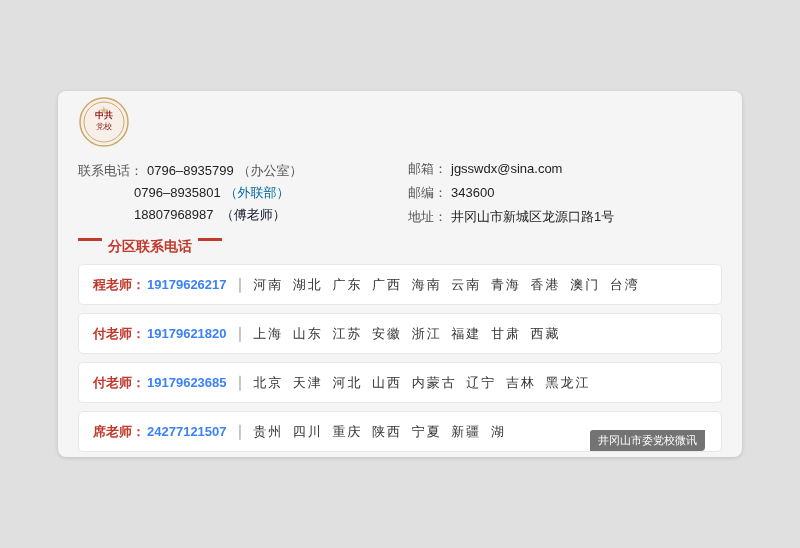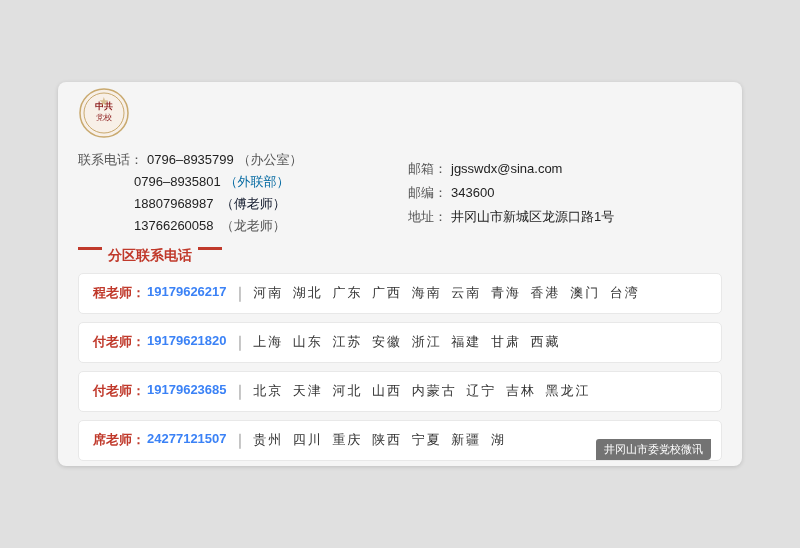--- a/index.html
+++ b/index.html
@@ -84,20 +84,21 @@
     .contact-cards {
       display: flex;
       flex-direction: column;
       gap: 8px;
     }
     .contact-row {
       background: #fff;
       border-radius: 5px;
       padding: 10px 14px;
       display: flex;
+      align-items: center;
       font-size: 13px;
       border: 1px solid #e8e8e8;
     }
     .contact-name {
       color: #c0392b;
       font-weight: bold;
       white-space: nowrap;
       margin-right: 2px;
     }
     .contact-phone {
@@ -139,23 +140,20 @@
       <div class="info-row">
         <span class="info-label">联系电话：</span>
         <span class="info-value">0796–8935799 <span style="color:#555">（办公室）</span></span>
       </div>
       <div class="info-row info-indent">
         <span class="info-value">0796–8935801 <span style="color:#0369a1">（外联部）</span></span>
       </div>
       <div class="info-row info-indent">
         <span class="info-value">18807968987 &nbsp;<span style="color:#0f172a">（傅老师）</span></span>
       </div>
-      <div class="info-row info-indent">
-        <span class="info-value">13766260058 &nbsp;<span style="color:#555">（龙老师）</span></span>
-      </div>
     </div>
     <div class="info-right">
       <div class="info-row">
         <span class="info-label">邮箱：</span>
         <span class="info-value">jgsswdx@sina.com</span>
       </div>
       <div class="info-row" style="margin-top:6px">
         <span class="info-label">邮编：</span>
         <span class="info-value">343600</span>
       </div>
@@ -189,16 +187,16 @@
       <span class="contact-name">付老师：</span>
       <span class="contact-phone">19179623685</span>
       <span class="contact-sep">｜</span>
       <span class="contact-regions">北京  天津  河北  山西  内蒙古  辽宁  吉林  黑龙江</span>
     </div>
     <div class="contact-row watermark-overlay" style="position:relative;">
       <span class="contact-name">席老师：</span>
       <span class="contact-phone">24277121507</span>
       <span class="contact-sep">｜</span>
       <span class="contact-regions">贵州  四川  重庆  陕西  宁夏  新疆  湖</span>
-      <span style="position:absolute;right:10px;bottom:0;background:rgba(0,0,0,0.55);color:#fff;font-size:11px;padding:3px 8px;border-radius:3px 0 4px 0;font-family:Liberation Serif, serif;">井冈山市委党校微讯</span>
+      <span style="position:absolute;right:16px;bottom:0;background:rgba(0,0,0,0.55);color:#fff;font-size:11px;padding:3px 8px;border-radius:3px 0 4px 0;font-family:Liberation Serif, serif;">井冈山市委党校微讯</span>
     </div>
   </div>
 </div>
 
 </body></html>

